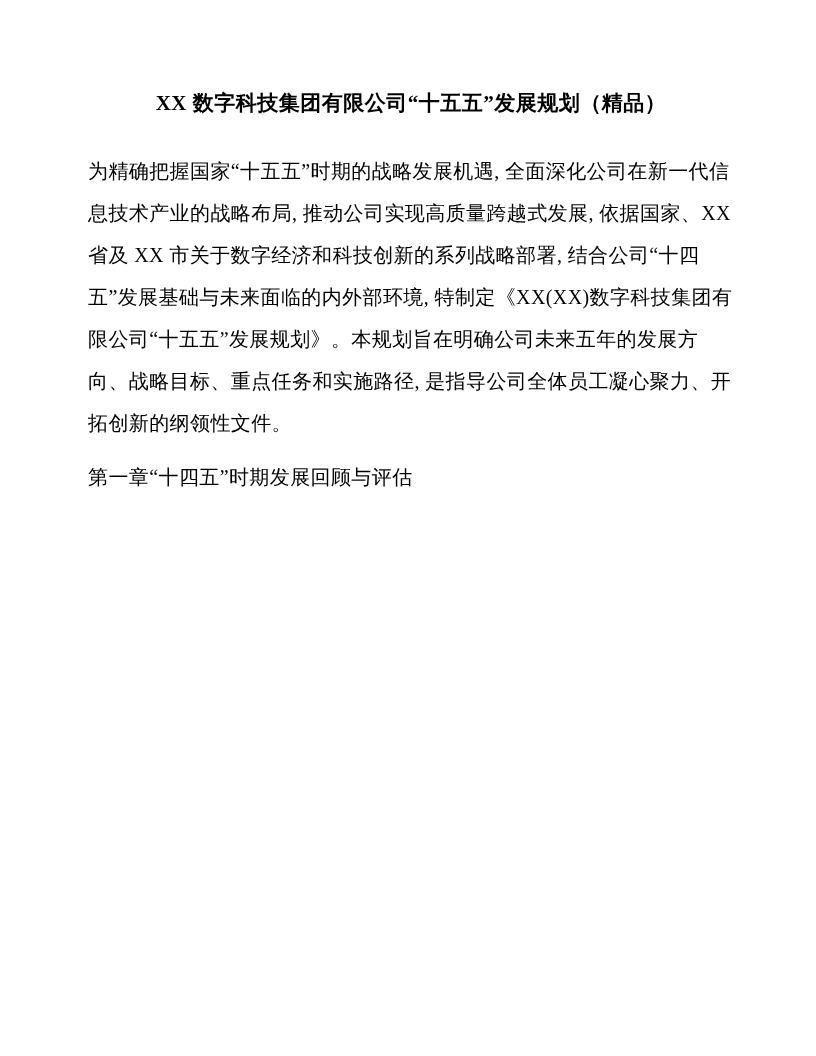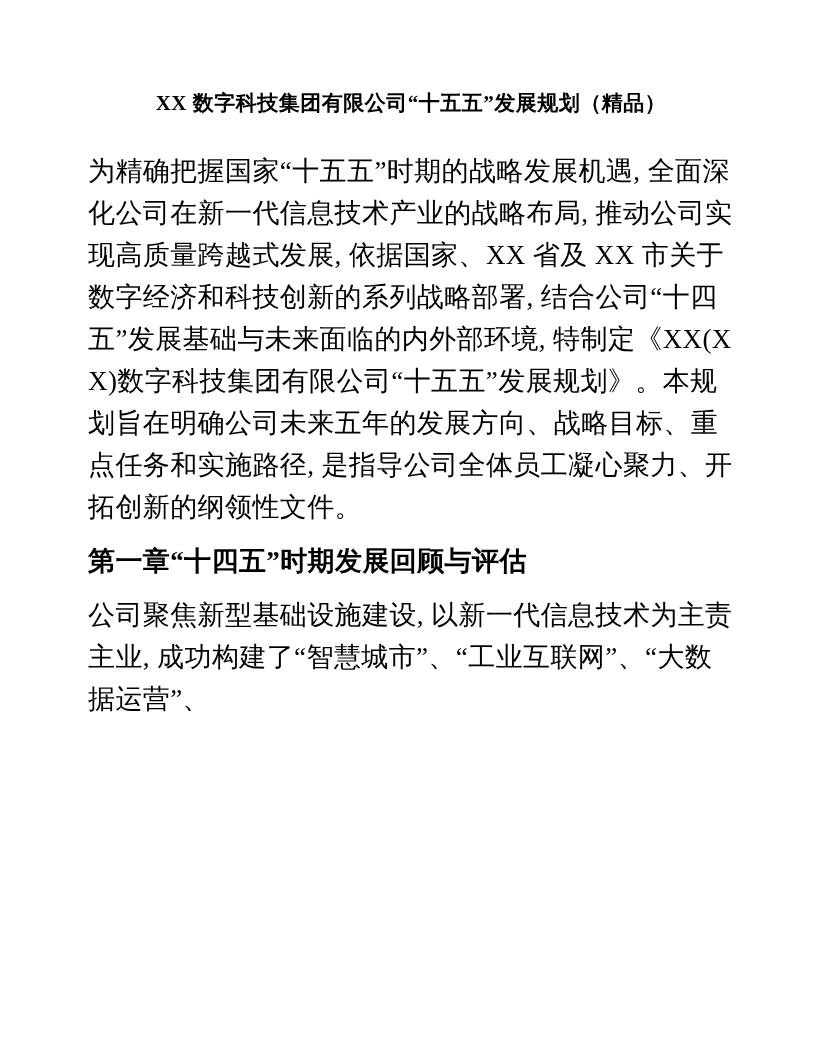--- a/index.html
+++ b/index.html
@@ -26,33 +26,32 @@
   .doc-title {
     margin: 0 0 30px 0;
     font-size: 21px;
     line-height: 34px;
     font-weight: bold;
     text-align: center;
     letter-spacing: 0.5px;
   }
   .doc-block {
     margin: 0 0 12px 0;
-    font-size: 27px;
+    font-size: 20px;
     line-height: 42px;
     letter-spacing: 0.4px;
     text-align: left;
     word-break: break-all;
   }
   .doc-block.heading {
-    font-weight: bold;
+    font-weight: normal;
   }
 </style>
 </head>
 <body>
 
 <div class="page">
   <h1 class="doc-title">XX 数字科技集团有限公司“十五五”发展规划（精品）</h1>
   <div id="doc-body">
       <div class="doc-block paragraph">为精确把握国家“十五五”时期的战略发展机遇, 全面深化公司在新一代信息技术产业的战略布局, 推动公司实现高质量跨越式发展, 依据国家、XX 省及 XX 市关于数字经济和科技创新的系列战略部署, 结合公司“十四五”发展基础与未来面临的内外部环境, 特制定《XX(XX)数字科技集团有限公司“十五五”发展规划》。本规划旨在明确公司未来五年的发展方向、战略目标、重点任务和实施路径, 是指导公司全体员工凝心聚力、开拓创新的纲领性文件。</div>
       <div class="doc-block heading">第一章“十四五”时期发展回顾与评估</div>
-      <div class="doc-block paragraph">公司聚焦新型基础设施建设, 以新一代信息技术为主责主业, 成功构建了“智慧城市”、“工业互联网”、“大数据运营”、</div>
     </div>
 </div>
 
 </body></html>

